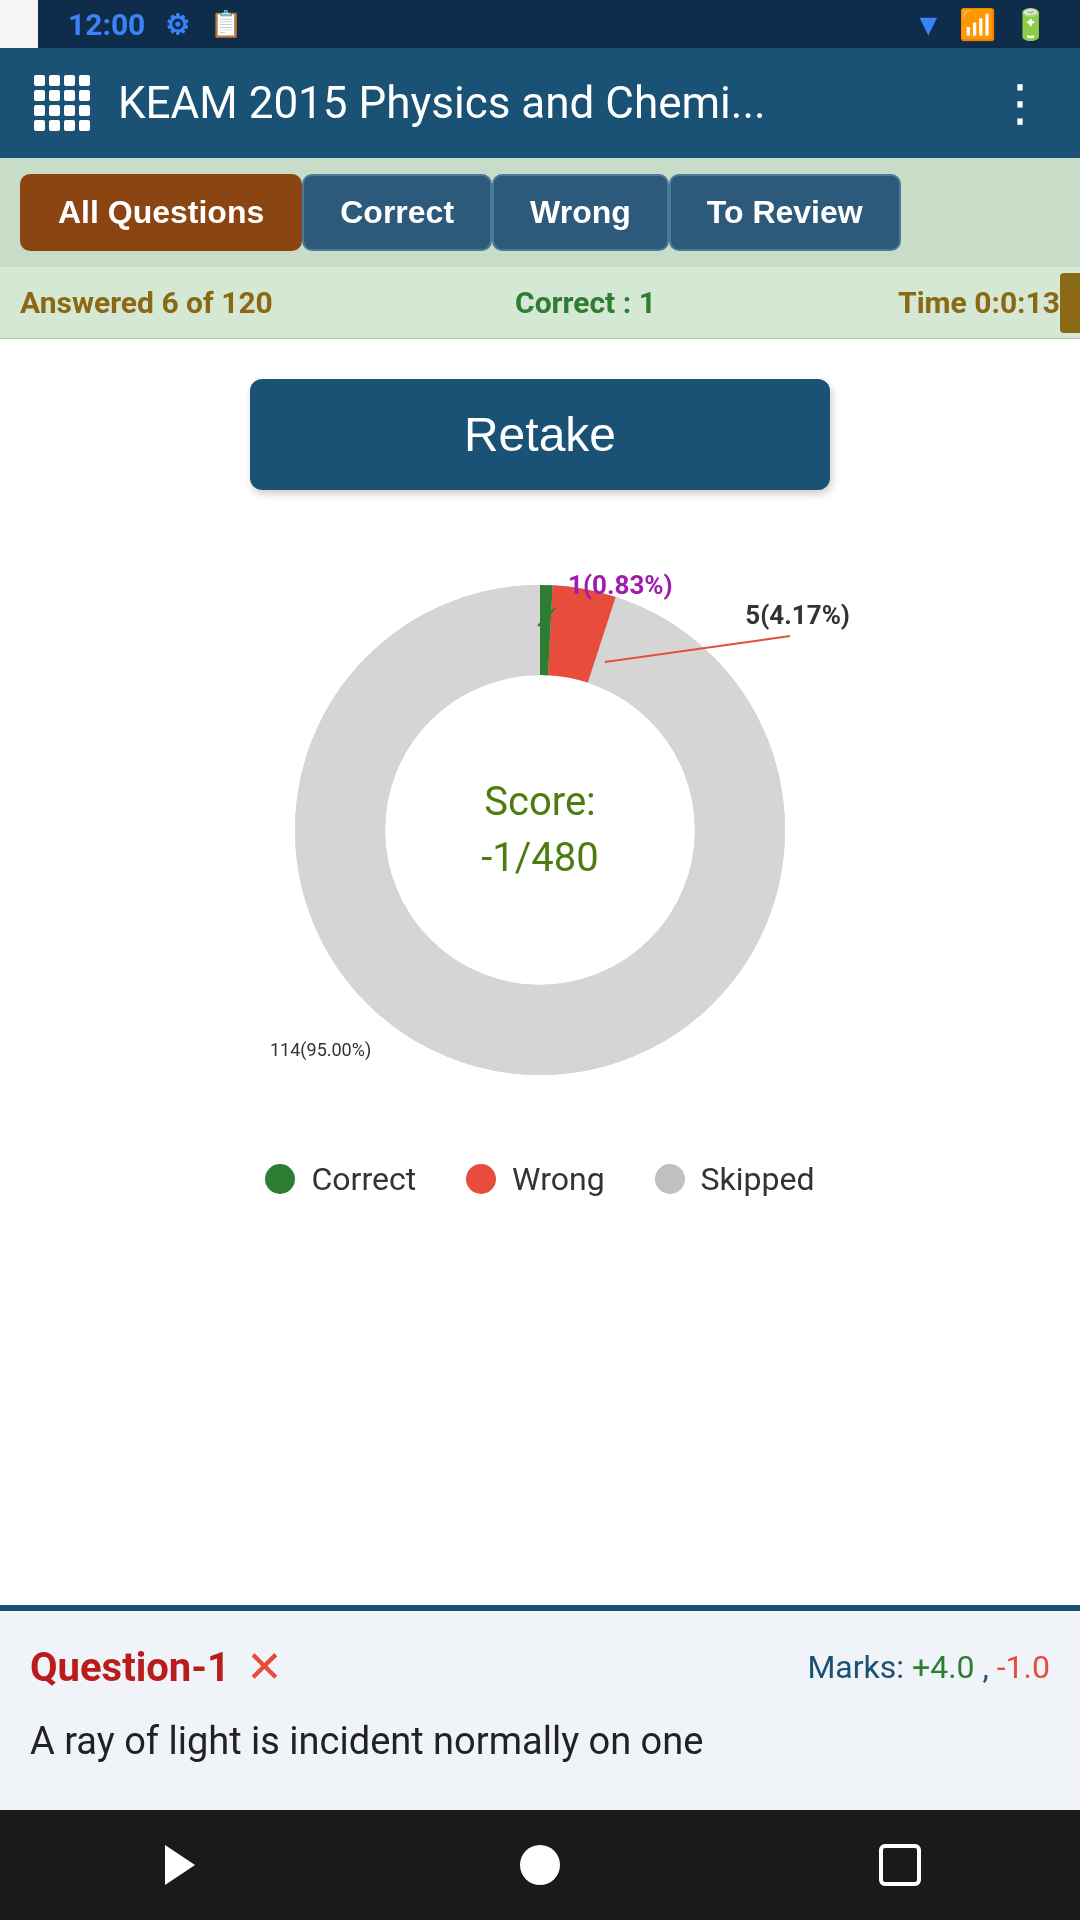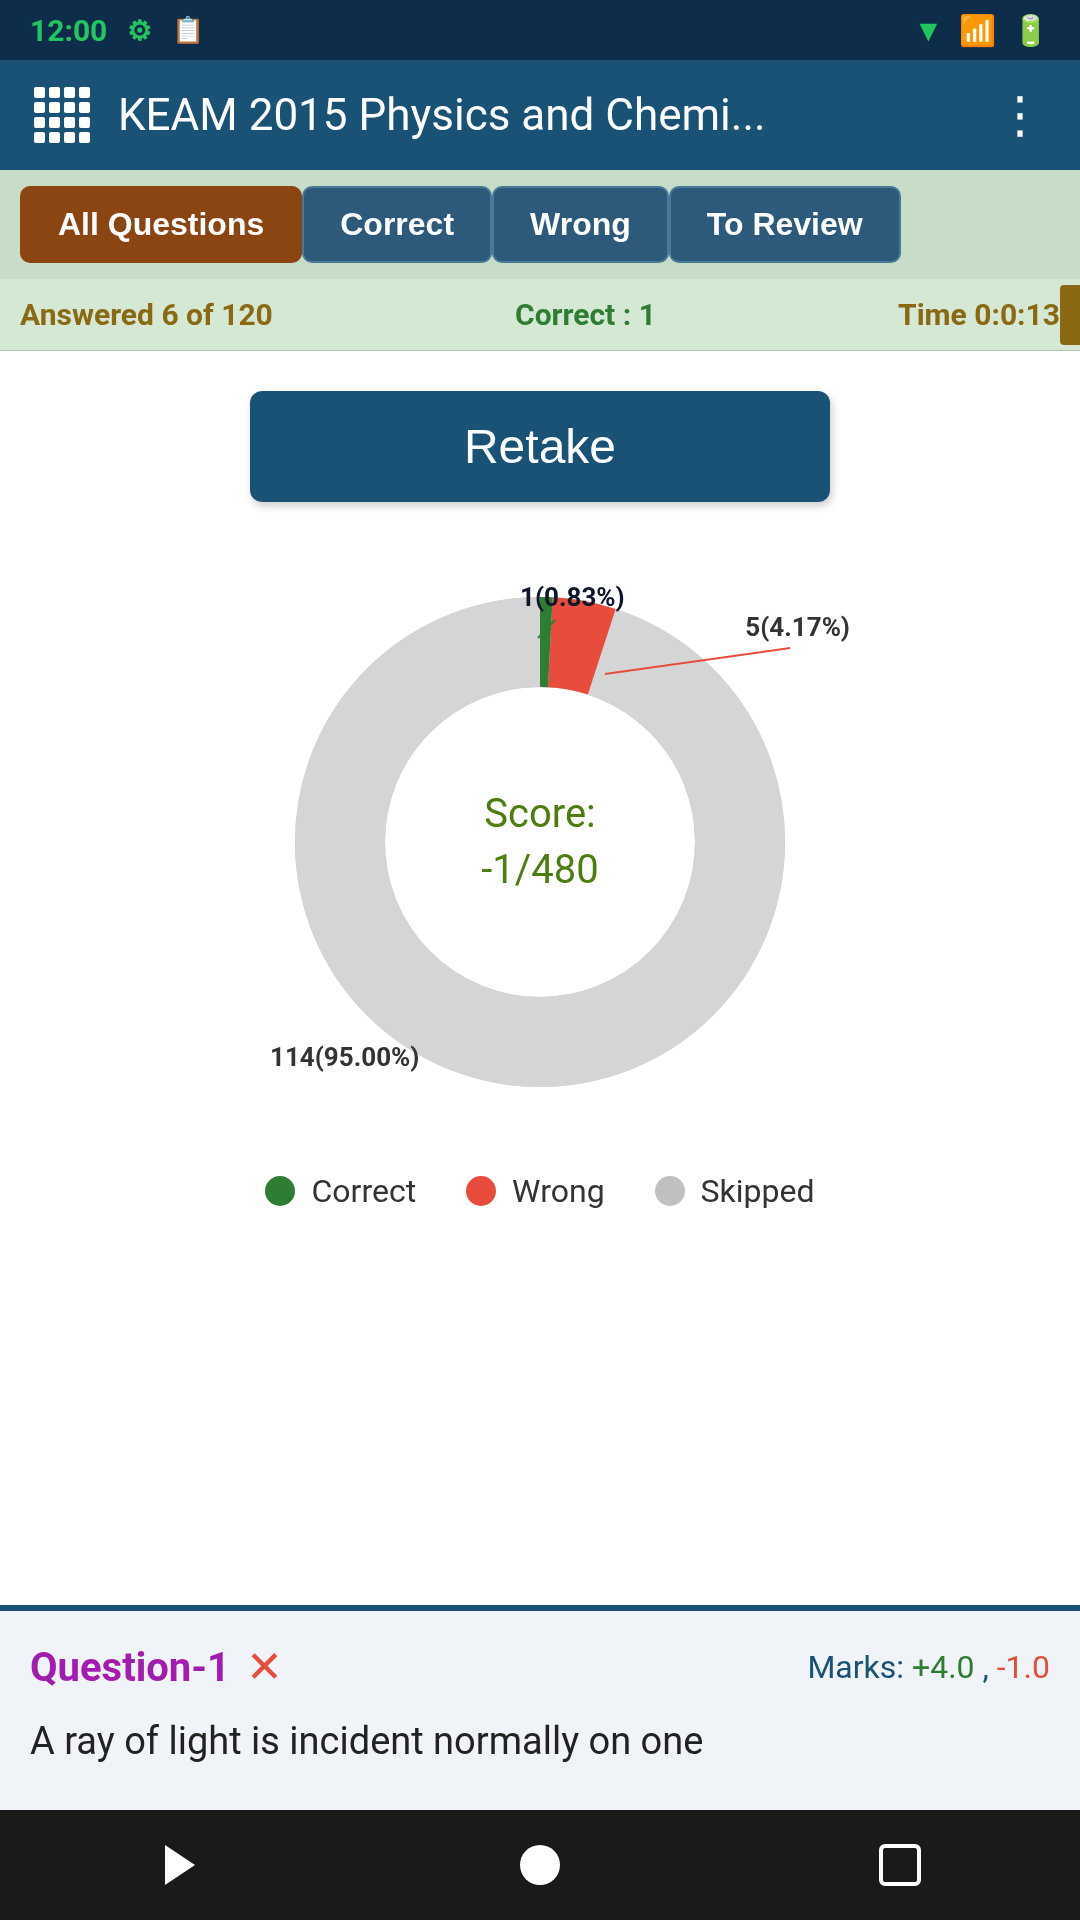--- a/index.html
+++ b/index.html
@@ -9,28 +9,29 @@
       min-height: 1920px;
       font-family: 'Roboto', Arial, sans-serif;
       background: #f5f5f5;
       display: flex;
       flex-direction: column;
     }
 
     
     .status-bar {
       background: #0d2d4a;
-      height: 60px;
+      height: 48px;
       display: flex;
       align-items: center;
       justify-content: space-between;
       padding: 0 30px;
-      color: #22c55e;
+      color: #3b82f6;
       font-size: 30px;
       font-weight: bold;
+      margin-left: 38px;
     }
     .status-left { display: flex; align-items: center; gap: 20px; }
     .status-right { display: flex; align-items: center; gap: 16px; }
 
     
     .app-bar {
       background: #1a5276;
       height: 110px;
       display: flex;
       align-items: center;
@@ -203,21 +204,21 @@
       padding: 30px 30px 40px;
       border-top: 6px solid #1a5276;
     }
     .question-header {
       display: flex;
       align-items: center;
       justify-content: space-between;
       margin-bottom: 20px;
     }
     .question-number {
-      color: #a21caf;
+      color: #b91c1c;
       font-size: 40px;
       font-weight: bold;
     }
     .question-wrong-icon {
       font-size: 44px;
       color: #e74c3c;
       margin-left: 16px;
     }
     .question-marks {
       color: #1a5276;
@@ -360,39 +361,39 @@
 
     
     <div class="chart-center-text">
       <div>Score:</div>
       <div>-1/480</div>
     </div>
 
     
     
     <div style="position:absolute; top:30px; left:270px; display:flex; flex-direction:column; align-items:flex-start;">
-      <span style="font-size:26px; font-weight:bold; color:#0f172a; white-space:nowrap;">1(0.83%)</span>
+      <span style="font-size:26px; font-weight:bold; color:#a21caf; white-space:nowrap;margin-left:48px;">1(0.83%)</span>
     </div>
     
     <svg style="position:absolute; top:0; left:0; width:100%; height:100%; pointer-events:none;" viewBox="0 0 580 580">
       <line x1="305" y1="68" x2="288" y2="86" stroke="#2e7d32" stroke-width="2"></line>
     </svg>
 
     
     <div style="position:absolute; top:60px; right:-20px; display:flex; flex-direction:column; align-items:flex-start;">
       <span style="font-size:26px; font-weight:bold; color:#333; white-space:nowrap;">5(4.17%)</span>
     </div>
     
     <svg style="position:absolute; top:0; left:0; width:100%; height:100%; pointer-events:none;" viewBox="0 0 580 580">
       <line x1="540" y1="96" x2="355" y2="122" stroke="#e74c3c" stroke-width="2"></line>
     </svg>
 
     
     <div style="position:absolute; bottom:60px; left:20px;">
-      <span style="font-size:26px; font-weight:bold; color:#333; white-space:nowrap;">114(95.00%)</span>
+      <span style="font-size:18px; font-weight:normal; color:#333; white-space:nowrap;">114(95.00%)</span>
     </div>
   </div>
 
   <div class="legend">
     <div class="legend-item">
       <div class="legend-dot" style="background:#2e7d32;"></div>
       <span class="legend-label">Correct</span>
     </div>
     <div class="legend-item">
       <div class="legend-dot" style="background:#e74c3c;"></div>

